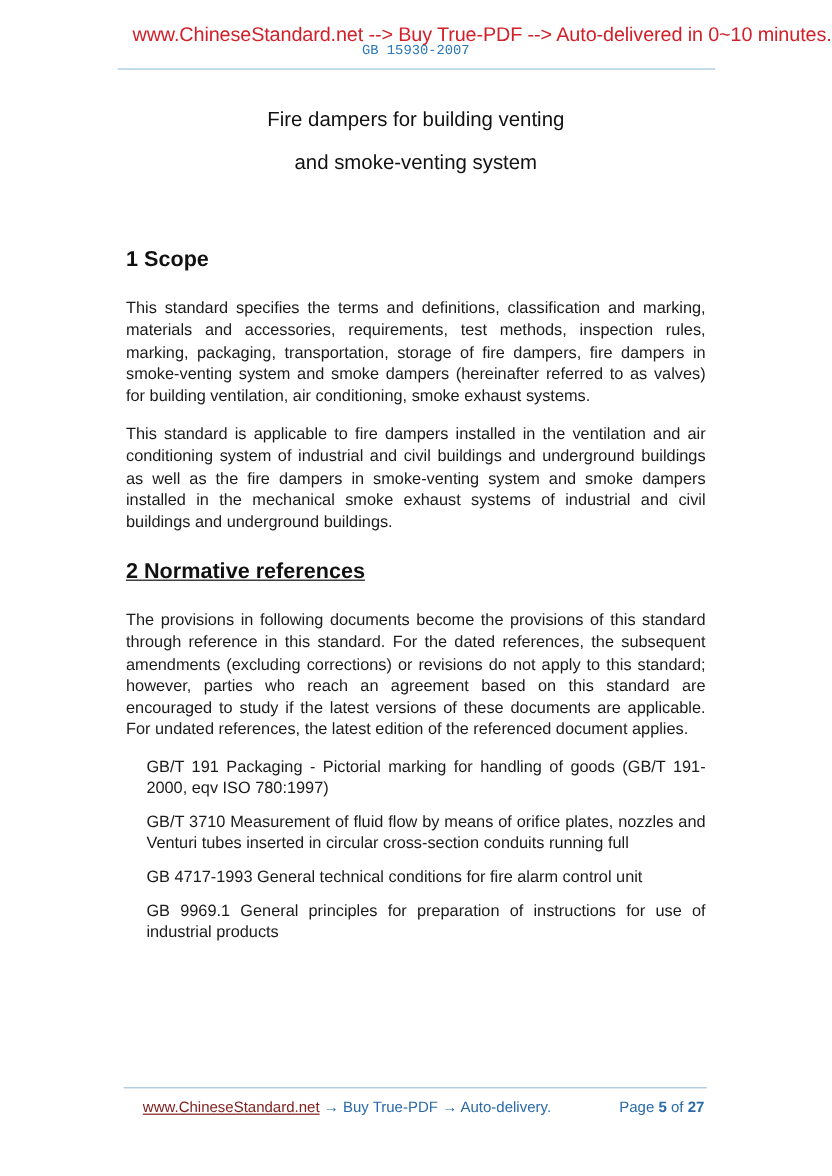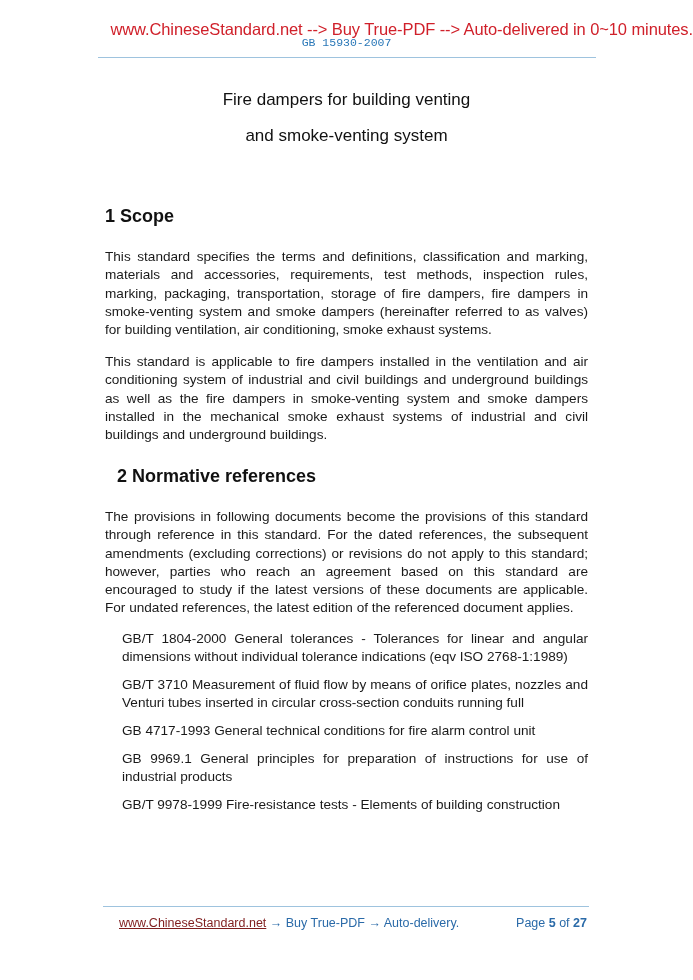--- a/index.html
+++ b/index.html
@@ -74,21 +74,21 @@
     p {
       margin: 0;
       font-size: 13.6px;
       line-height: 18.3px;
       text-align: justify;
       color: #1a1a1a;
     }
     .scope-heading { position: absolute; top: 2px; left: 0; }
     .scope-p1 { position: absolute; top: 46px; left: 0; width: 483px; }
     .scope-p2 { position: absolute; top: 151px; left: 0; width: 483px; }
-    .refs-heading { position: absolute; top: 262px; left: 12px; }
+    .refs-heading { position: absolute; top: 262px; left: 0; text-decoration: underline; }
     .refs-intro { position: absolute; top: 306px; left: 0; width: 483px; }
     .ref-list {
       position: absolute;
       top: 428px;
       left: 17px;
       width: 466px;
     }
     .ref-item {
       margin: 0 0 9.5px 0;
       font-size: 13.6px;
@@ -137,25 +137,24 @@
 
 <div class="content">
   <h2 class="scope-heading">1 Scope</h2>
   <p class="scope-p1">This standard specifies the terms and definitions, classification and marking, materials and accessories, requirements, test methods, inspection rules, marking, packaging, transportation, storage of fire dampers, fire dampers in smoke-venting system and smoke dampers (hereinafter referred to as valves) for building ventilation, air conditioning, smoke exhaust systems.</p>
   <p class="scope-p2">This standard is applicable to fire dampers installed in the ventilation and air conditioning system of industrial and civil buildings and underground buildings as well as the fire dampers in smoke-venting system and smoke dampers installed in the mechanical smoke exhaust systems of industrial and civil buildings and underground buildings.</p>
 
   <h2 class="refs-heading">2 Normative references</h2>
   <p class="refs-intro">The provisions in following documents become the provisions of this standard through reference in this standard. For the dated references, the subsequent amendments (excluding corrections) or revisions do not apply to this standard; however, parties who reach an agreement based on this standard are encouraged to study if the latest versions of these documents are applicable. For undated references, the latest edition of the referenced document applies.</p>
 
   <div class="ref-list">
-    <p class="ref-item">GB/T 1804-2000 General tolerances - Tolerances for linear and angular dimensions without individual tolerance indications (eqv ISO 2768-1:1989)</p>
+    <p class="ref-item">GB/T 191 Packaging - Pictorial marking for handling of goods (GB/T 191-2000, eqv ISO 780:1997)</p>
     <p class="ref-item">GB/T 3710 Measurement of fluid flow by means of orifice plates, nozzles and Venturi tubes inserted in circular cross-section conduits running full</p>
     <p class="ref-item">GB 4717-1993 General technical conditions for fire alarm control unit</p>
     <p class="ref-item">GB 9969.1 General principles for preparation of instructions for use of industrial products</p>
-    <p class="ref-item">GB/T 9978-1999 Fire-resistance tests - Elements of building construction</p>
   </div>
 </div>
 
 <div class="footer-rule"></div>
 <div class="footer">
   <span class="footer-left">
     <a class="footer-link">www.ChineseStandard.net</a>
     <span>→</span>
     <span>Buy True-PDF</span>
     <span>→</span>

